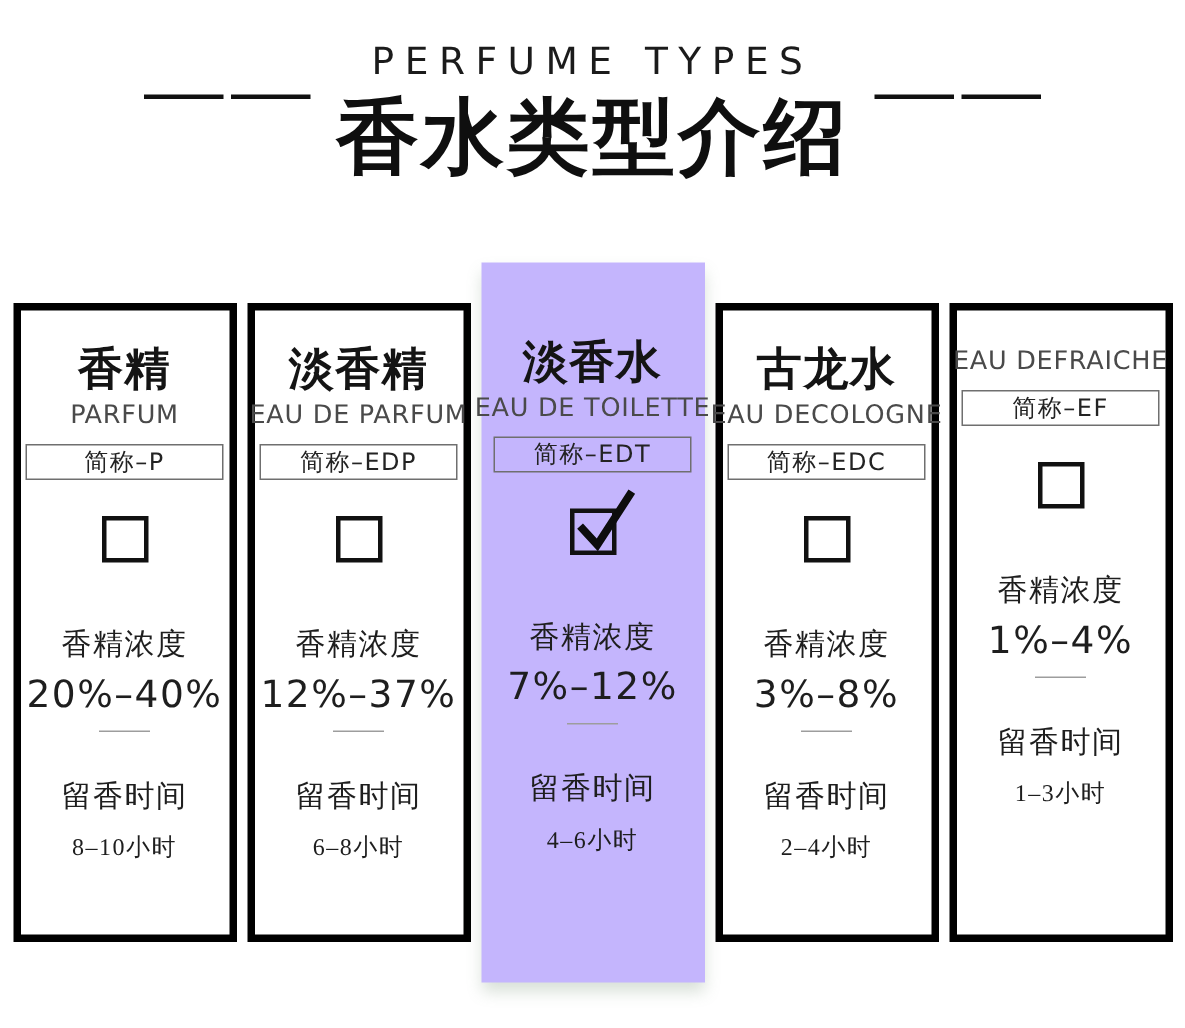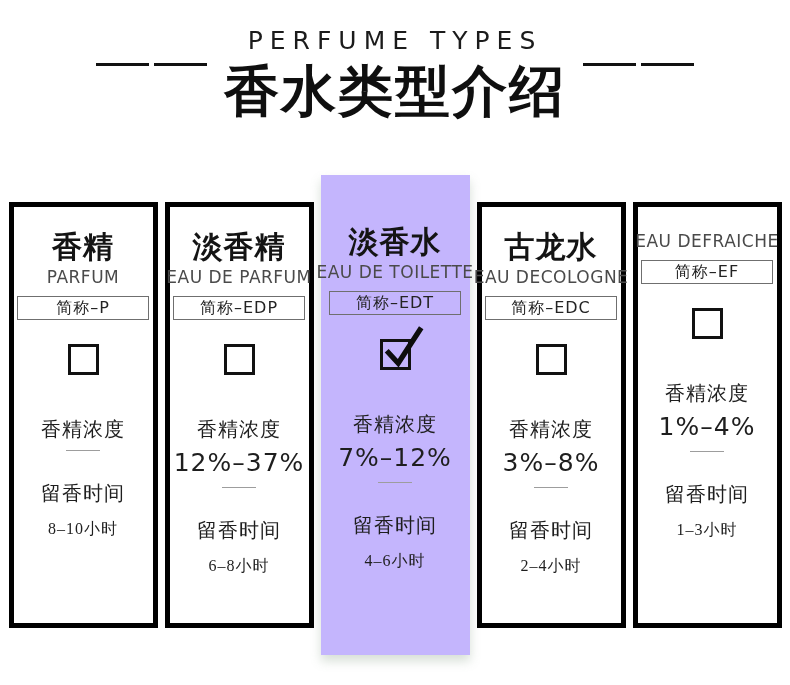--- a/index.html
+++ b/index.html
@@ -138,20 +138,21 @@
   </div>
 
   <div class="columns">
 
     <div class="col">
       <div class="col-name">香精</div>
       <div class="col-latin">PARFUM</div>
       <div class="abbr-box">简称–P</div>
       <div class="checkbox"></div>
       <div class="conc-label">香精浓度</div>
+      <div class="conc-value">20%–40%</div>
       <div class="divider"></div>
       <div class="dur-label">留香时间</div>
       <div class="dur-value">8–10小时</div>
     </div>
 
     <div class="col">
       <div class="col-name">淡香精</div>
       <div class="col-latin">EAU DE PARFUM</div>
       <div class="abbr-box">简称–EDP</div>
       <div class="checkbox"></div>

